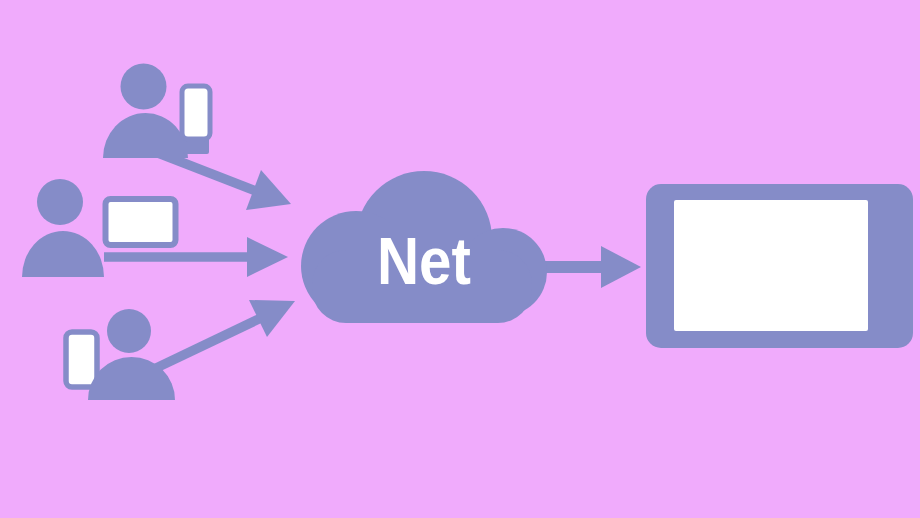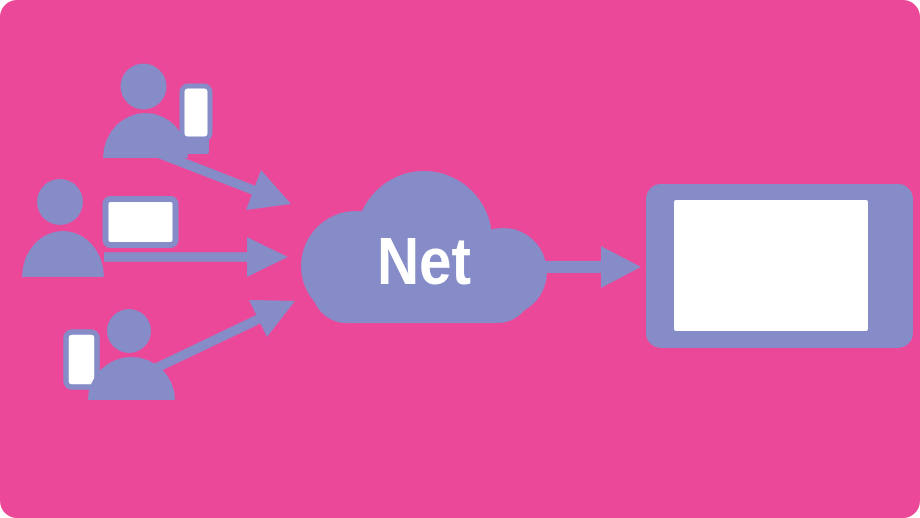--- a/index.html
+++ b/index.html
@@ -5,23 +5,22 @@
   html, body {
     margin: 0;
     padding: 0;
     background: #ffffff;
     font-family: "Liberation Sans", sans-serif;
   }
   .stage {
     position: relative;
     width: 920px;
     height: 518px;
-    background: #ec4899;
+    background: #f0abfc;
     overflow: hidden;
-    border-radius: 17px;
   }
   svg { display: block; }
   .net-label {
     font-family: "Liberation Sans", "DejaVu Sans", sans-serif;
     font-weight: 700;
   }
 </style>
 </head>
 <body>
 

